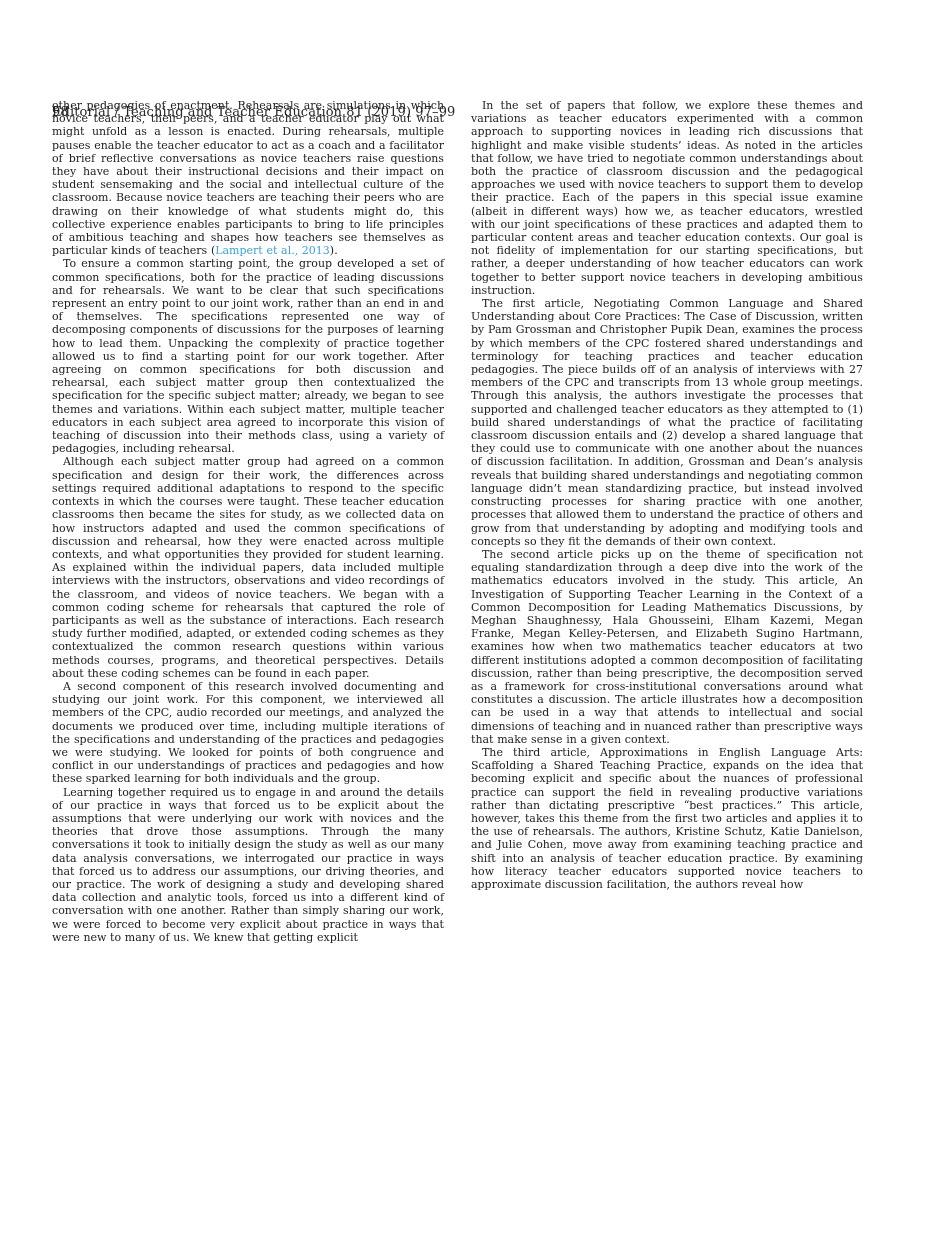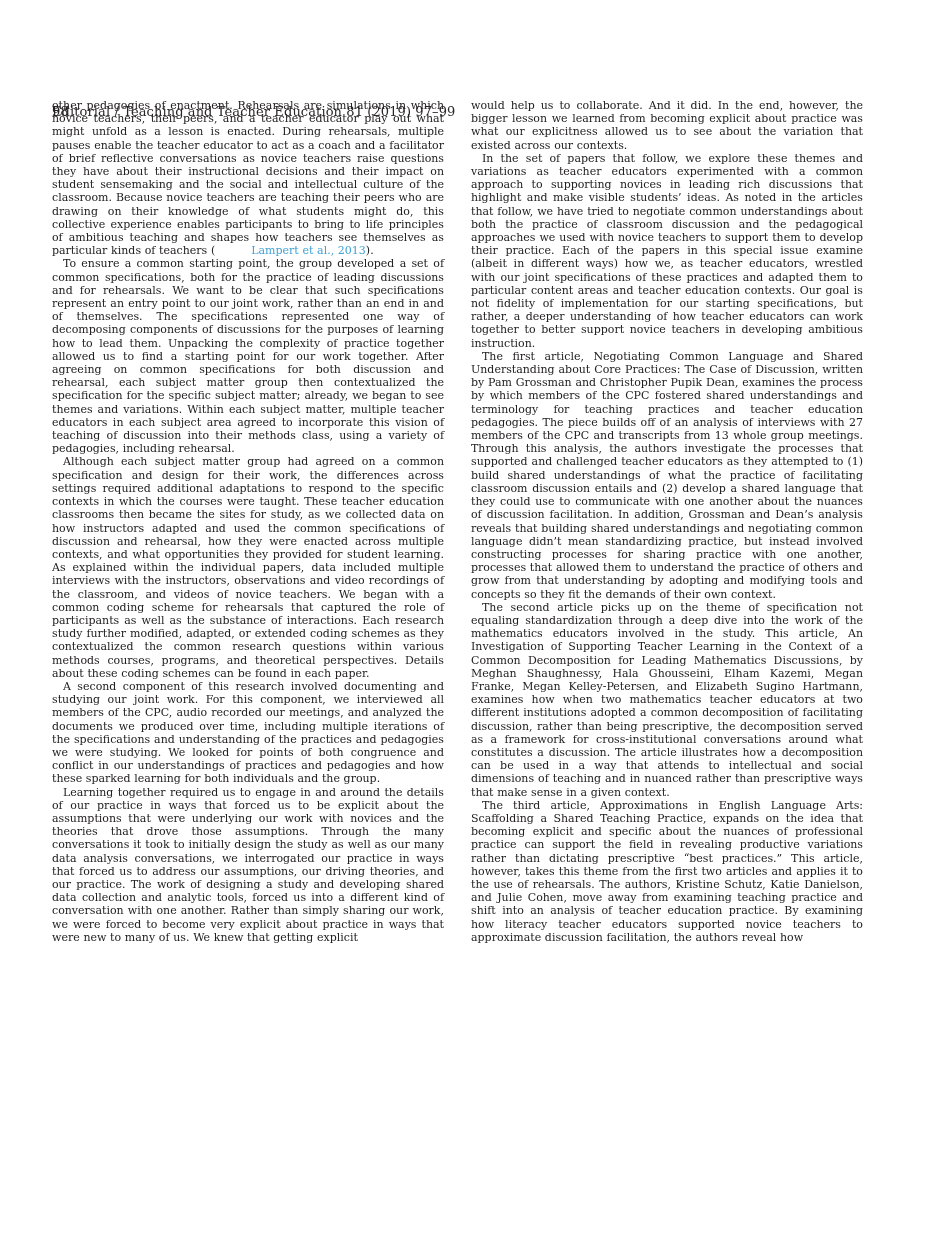--- a/index.html
+++ b/index.html
@@ -63,40 +63,38 @@
     margin: 0;
   }
   .para.indent {
     text-indent: 11px;
   }
   .it {
   }
   .cite-link {
     text-decoration: none;
     cursor: pointer;
-    margin-left: 36px;
   }
 </style>
 </head>
 <body>
 
 <div class="page">
   <div class="page-header">
     <span class="page-number">98</span>
     <span class="running-title">Editorial / Teaching and Teacher Education 81 (2019) 97–99</span>
   </div>
   <div class="columns">
     <div class="col" id="col-left">
         <p class="para"><span>other pedagogies of enactment. Rehearsals are simulations in which novice teachers, their peers, and a teacher educator play out what might unfold as a lesson is enacted. During rehearsals, multiple pauses enable the teacher educator to act as a coach and a facilitator of brief reflective conversations as novice teachers raise questions they have about their instructional decisions and their impact on student sensemaking and the social and intellectual culture of the classroom. Because novice teachers are teaching their peers who are drawing on their knowledge of what students might do, this collective experience enables participants to bring to life principles of ambitious teaching and shapes how teachers see themselves as particular kinds of teachers (</span><span class="cite-link" style="color: rgb(63, 162, 212);">Lampert et al., 2013</span><span>).</span></p>
         <p class="para indent"><span>To ensure a common starting point, the group developed a set of common specifications, both for the practice of leading discussions and for rehearsals. We want to be clear that such specifications represent an entry point to our joint work, rather than an end in and of themselves. The specifications represented one way of decomposing components of discussions for the purposes of learning how to lead them. Unpacking the complexity of practice together allowed us to find a starting point for our work together. After agreeing on common specifications for both discussion and rehearsal, each subject matter group then contextualized the specification for the specific subject matter; already, we began to see themes and variations. Within each subject matter, multiple teacher educators in each subject area agreed to incorporate this vision of teaching of discussion into their methods class, using a variety of pedagogies, including rehearsal.</span></p>
         <p class="para indent"><span>Although each subject matter group had agreed on a common specification and design for their work, the differences across settings required additional adaptations to respond to the specific contexts in which the courses were taught. These teacher education classrooms then became the sites for study, as we collected data on how instructors adapted and used the common specifications of discussion and rehearsal, how they were enacted across multiple contexts, and what opportunities they provided for student learning. As explained within the individual papers, data included multiple interviews with the instructors, observations and video recordings of the classroom, and videos of novice teachers. We began with a common coding scheme for rehearsals that captured the role of participants as well as the substance of interactions. Each research study further modified, adapted, or extended coding schemes as they contextualized the common research questions within various methods courses, programs, and theoretical perspectives. Details about these coding schemes can be found in each paper.</span></p>
         <p class="para indent"><span>A second component of this research involved documenting and studying our joint work. For this component, we interviewed all members of the CPC, audio recorded our meetings, and analyzed the documents we produced over time, including multiple iterations of the specifications and understanding of the practices and pedagogies we were studying. We looked for points of both congruence and conflict in our understandings of practices and pedagogies and how these sparked learning for both individuals and the group.</span></p>
         <p class="para indent"><span>Learning together required us to engage in and around the details of our practice in ways that forced us to be explicit about the assumptions that were underlying our work with novices and the theories that drove those assumptions. Through the many conversations it took to initially design the study as well as our many data analysis conversations, we interrogated our practice in ways that forced us to address our assumptions, our driving theories, and our practice. The work of designing a study and developing shared data collection and analytic tools, forced us into a different kind of conversation with one another. Rather than simply sharing our work, we were forced to become very explicit about practice in ways that were new to many of us. We knew that getting explicit</span></p>
       </div>
     <div class="col" id="col-right">
-        <p class="para"><span>would help us to collaborate. And it did. In the end, however, the bigger lesson we learned from becoming explicit about practice was what our explicitness allowed us to see about the variation that existed across our contexts.</span></p>
         <p class="para indent"><span>In the set of papers that follow, we explore these themes and variations as teacher educators experimented with a common approach to supporting novices in leading rich discussions that highlight and make visible students’ ideas. As noted in the articles that follow, we have tried to negotiate common understandings about both the practice of classroom discussion and the pedagogical approaches we used with novice teachers to support them to develop their practice. Each of the papers in this special issue examine (albeit in different ways) how we, as teacher educators, wrestled with our joint specifications of these practices and adapted them to particular content areas and teacher education contexts. Our goal is not fidelity of implementation for our starting specifications, but rather, a deeper understanding of how teacher educators can work together to better support novice teachers in developing ambitious instruction.</span></p>
         <p class="para indent"><span>The first article, </span><span class="it">Negotiating Common Language and Shared Understanding about Core Practices: The Case of Discussion,</span><span> written by Pam Grossman and Christopher Pupik Dean, examines the process by which members of the CPC fostered shared understandings and terminology for teaching practices and teacher education pedagogies. The piece builds off of an analysis of interviews with 27 members of the CPC and transcripts from 13 whole group meetings. Through this analysis, the authors investigate the processes that supported and challenged teacher educators as they attempted to (1) build shared understandings of what the practice of facilitating classroom discussion entails and (2) develop a shared language that they could use to communicate with one another about the nuances of discussion facilitation. In addition, Grossman and Dean’s analysis reveals that building shared understandings and negotiating common language didn’t mean standardizing practice, but instead involved constructing processes for sharing practice with one another, processes that allowed them to understand the practice of others and grow from that understanding by adopting and modifying tools and concepts so they fit the demands of their own context.</span></p>
         <p class="para indent"><span>The second article picks up on the theme of specification not equaling standardization through a deep dive into the work of the mathematics educators involved in the study. This article, </span><span class="it">An Investigation of Supporting Teacher Learning in the Context of a Common Decomposition for Leading Mathematics Discussions,</span><span> by Meghan Shaughnessy, Hala Ghousseini, Elham Kazemi, Megan Franke, Megan Kelley-Petersen, and Elizabeth Sugino Hartmann, examines how when two mathematics teacher educators at two different institutions adopted a common decomposition of facilitating discussion, rather than being prescriptive, the decomposition served as a framework for cross-institutional conversations around what constitutes a discussion. The article illustrates how a decomposition can be used in a way that attends to intellectual and social dimensions of teaching and in nuanced rather than prescriptive ways that make sense in a given context.</span></p>
         <p class="para indent"><span>The third article, </span><span class="it">Approximations in English Language Arts: Scaffolding a Shared Teaching Practice,</span><span> expands on the idea that becoming explicit and specific about the nuances of professional practice can support the field in revealing productive variations rather than dictating prescriptive “best practices.” This article, however, takes this theme from the first two articles and applies it to the use of rehearsals. The authors, Kristine Schutz, Katie Danielson, and Julie Cohen, move away from examining </span><span class="it">teaching</span><span> practice and shift into an analysis of </span><span class="it">teacher education</span><span> practice. By examining how literacy teacher educators supported novice teachers to approximate discussion facilitation, the authors reveal how</span></p>
       </div>
   </div>
 </div>
 
 </body></html>

